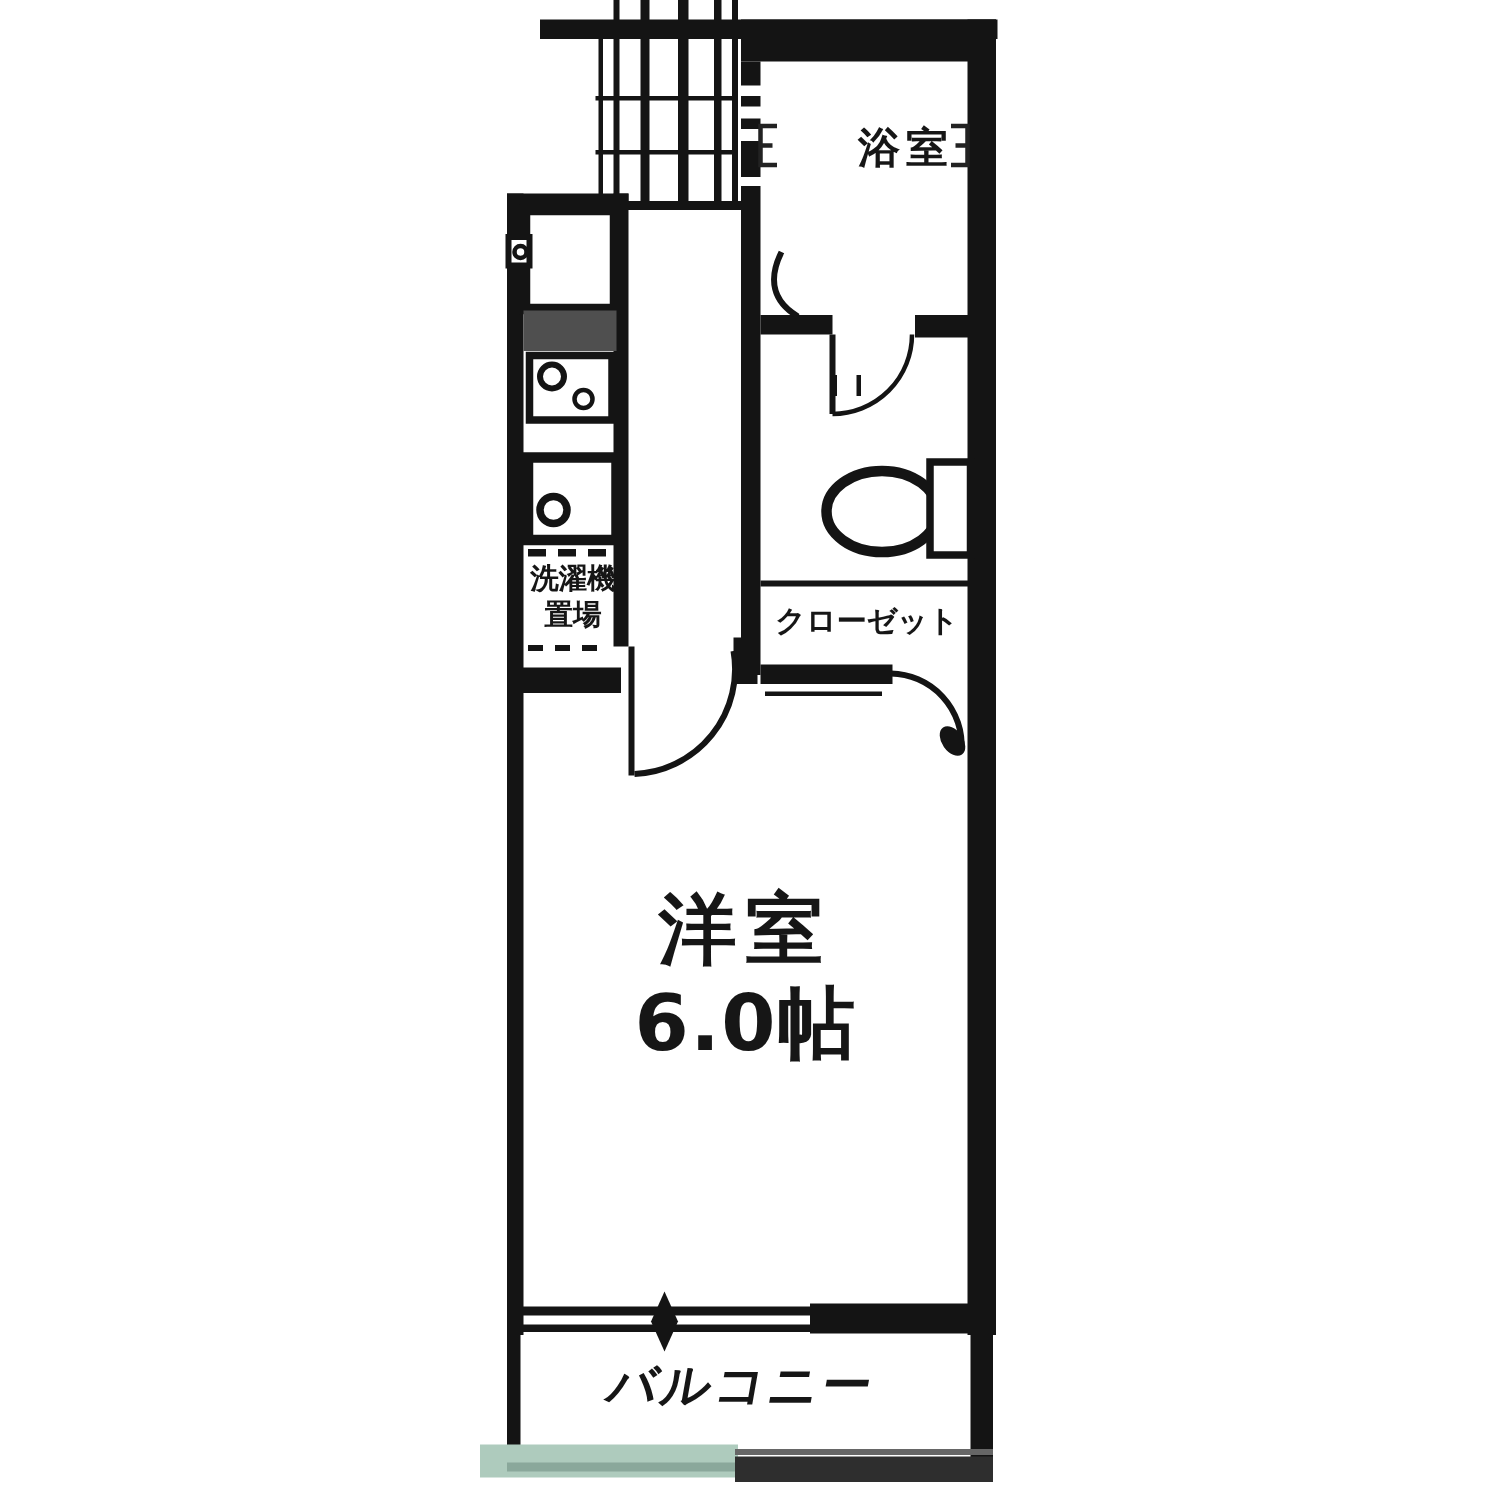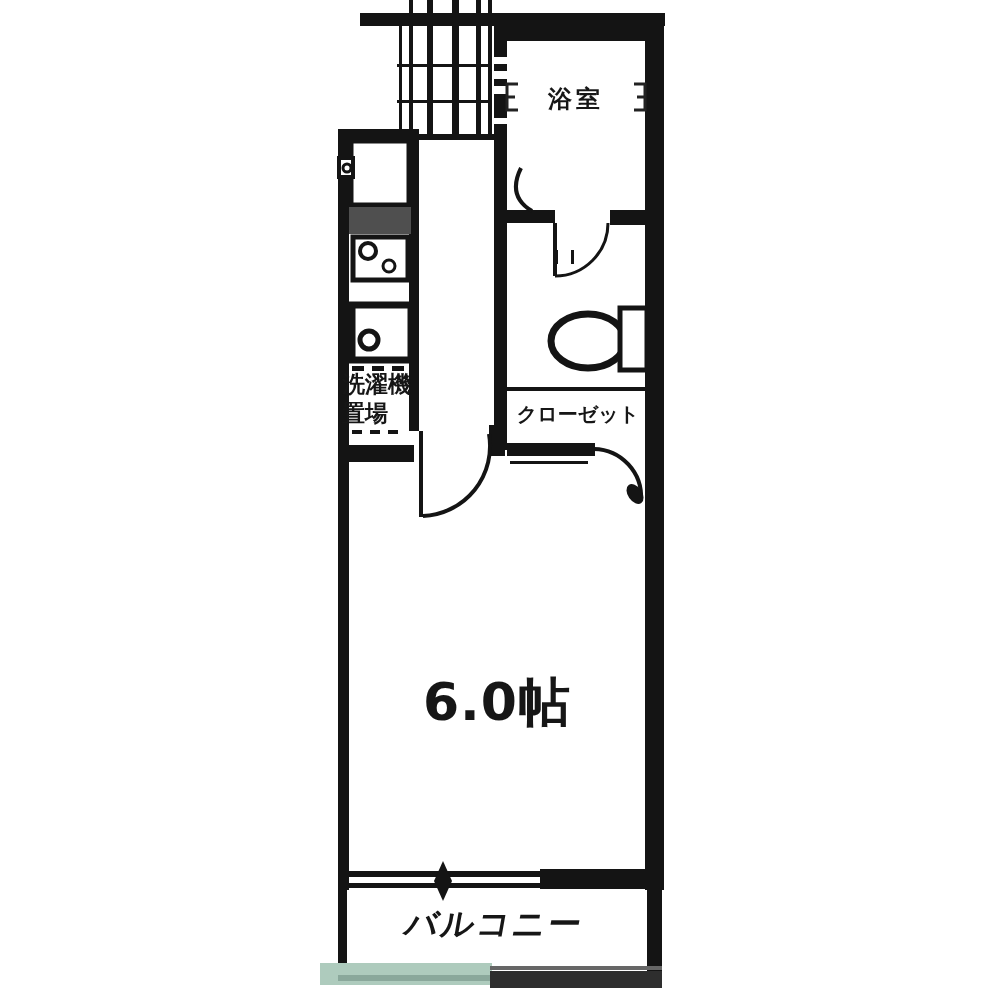--- a/index.html
+++ b/index.html
@@ -7,26 +7,26 @@
     position:relative;width:1000px;height:1000px;background:#ffffff;
     font-family:"DejaVu Sans","Liberation Sans",sans-serif;
     overflow:hidden;
   }
   .plan-svg{position:absolute;left:0;top:0;width:1000px;height:1000px;}
   .lbl{
     position:absolute;transform:translate(-50%,-50%);
     color:#161616;font-weight:bold;white-space:nowrap;
     -webkit-font-smoothing:antialiased;
   }
-  .lbl-bath      {left:576px;top:99px;font-size:24px;letter-spacing:4px;}
+  .lbl-bath      {left:604px;top:99px;font-size:28px;letter-spacing:4px;}
   .lbl-washroom  {left:578px;top:296px;font-size:32px;letter-spacing:1px;}
   .lbl-closet    {left:578px;top:414px;font-size:20px;letter-spacing:0px;text-align:center;}
-  .lbl-laundry   {left:382px;top:399px;font-size:23px;line-height:1.25;text-align:left;white-space:normal;width:80px;}
+  .lbl-laundry   {left:382px;top:399px;font-size:19px;line-height:1.25;text-align:center;white-space:normal;width:80px;}
   .lbl-room-name {left:497px;top:620px;font-size:52px;letter-spacing:6px;}
-  .lbl-room-size {left:497px;top:703px;font-size:52px;letter-spacing:1px;}
+  .lbl-room-size {left:497px;top:683px;font-size:52px;letter-spacing:1px;}
   .lbl-balcony   {left:494px;top:924px;font-size:33px;transform:translate(-50%,-50%) skewX(-10deg);letter-spacing:2px;}
 </style>
 </head>
 <body>
 
 <div class="stage">
 
   <svg class="plan-svg" viewBox="0 0 1000 1000">
 
     <g fill="#141414">
@@ -145,18 +145,19 @@
   <div class="lbl lbl-bath">浴室</div>
 
 
   <div class="lbl lbl-closet">クローゼット</div>
 
   <div class="lbl lbl-laundry">
     <span>洗濯機</span><br>
     <span>置場</span>
   </div>
 
+  <div class="lbl lbl-room-name">洋室</div>
 
   <div class="lbl lbl-room-size">6.0帖</div>
 
   <div class="lbl lbl-balcony">バルコニー</div>
 
 </div>
 
 </body></html>

